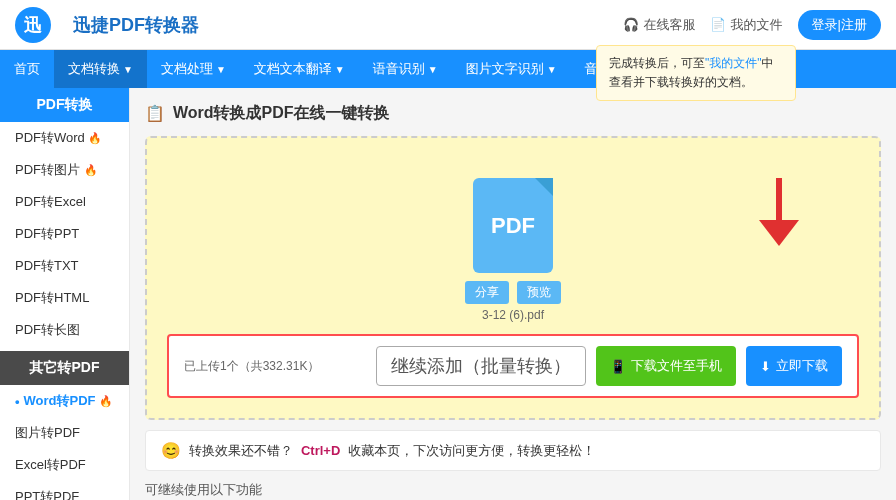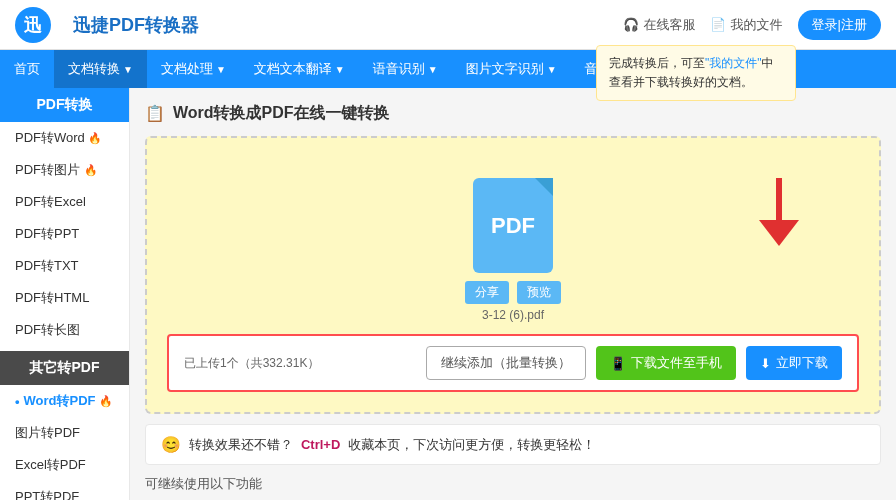--- a/index.html
+++ b/index.html
@@ -260,21 +260,21 @@
     .action-buttons {
       display: flex;
       gap: 10px;
     }
     .btn-continue {
       background: #fff;
       border: 1px solid #aaa;
       color: #555;
       padding: 7px 14px;
       border-radius: 4px;
-      font-size: 13px;
+      font-size: 18px;
       cursor: pointer;
     }
     .btn-mobile {
       background: #52c41a;
       border: none;
       color: white;
       padding: 7px 14px;
       border-radius: 4px;
       font-size: 13px;
       cursor: pointer;

